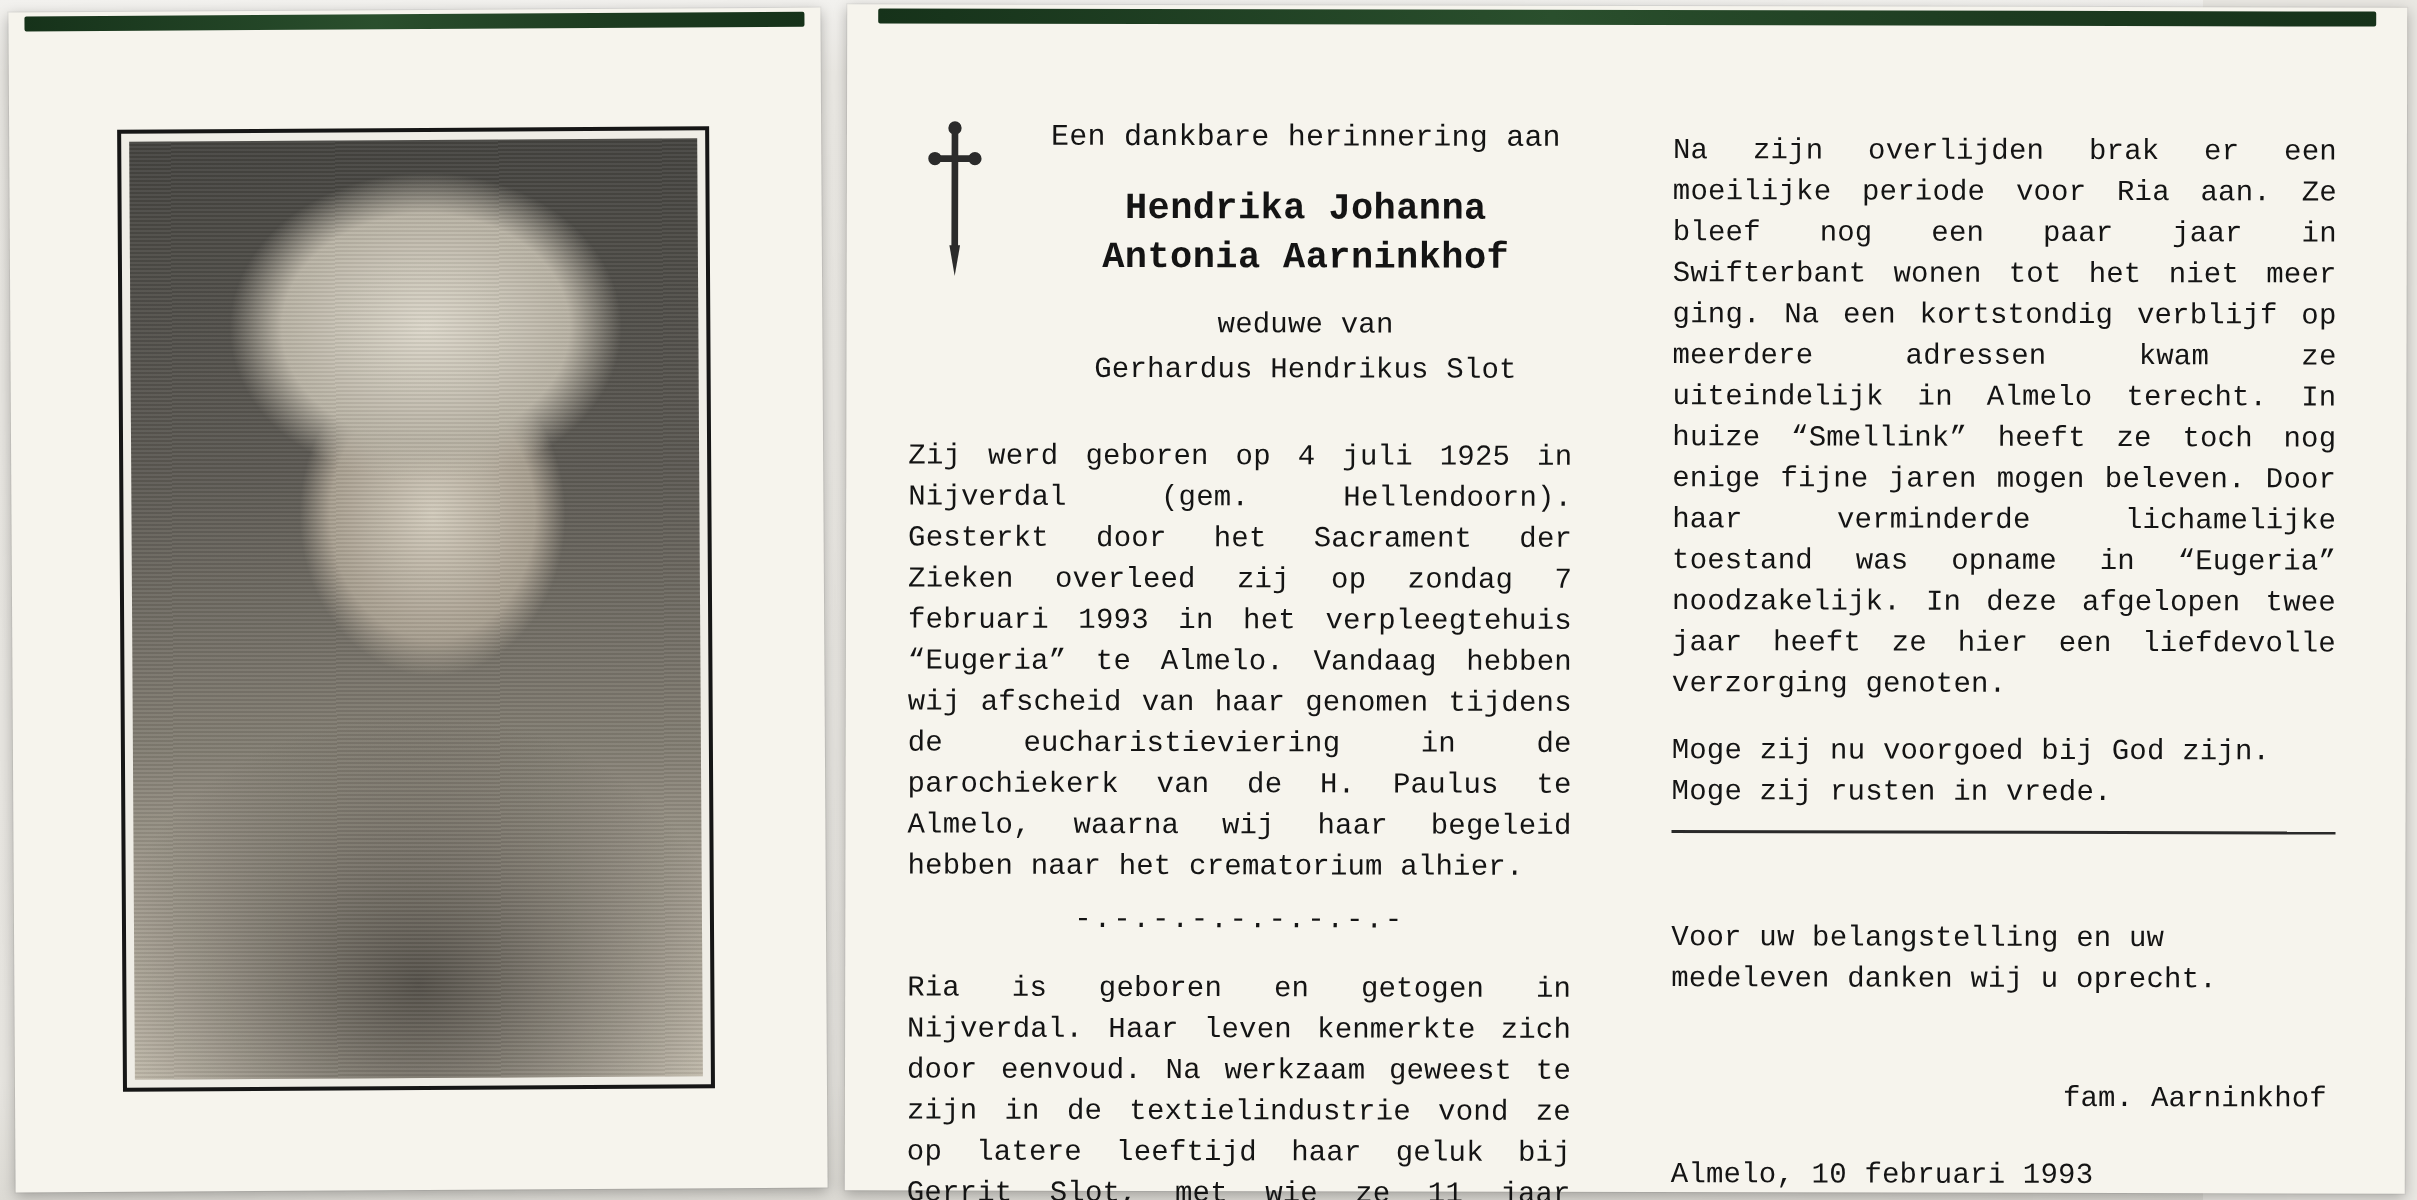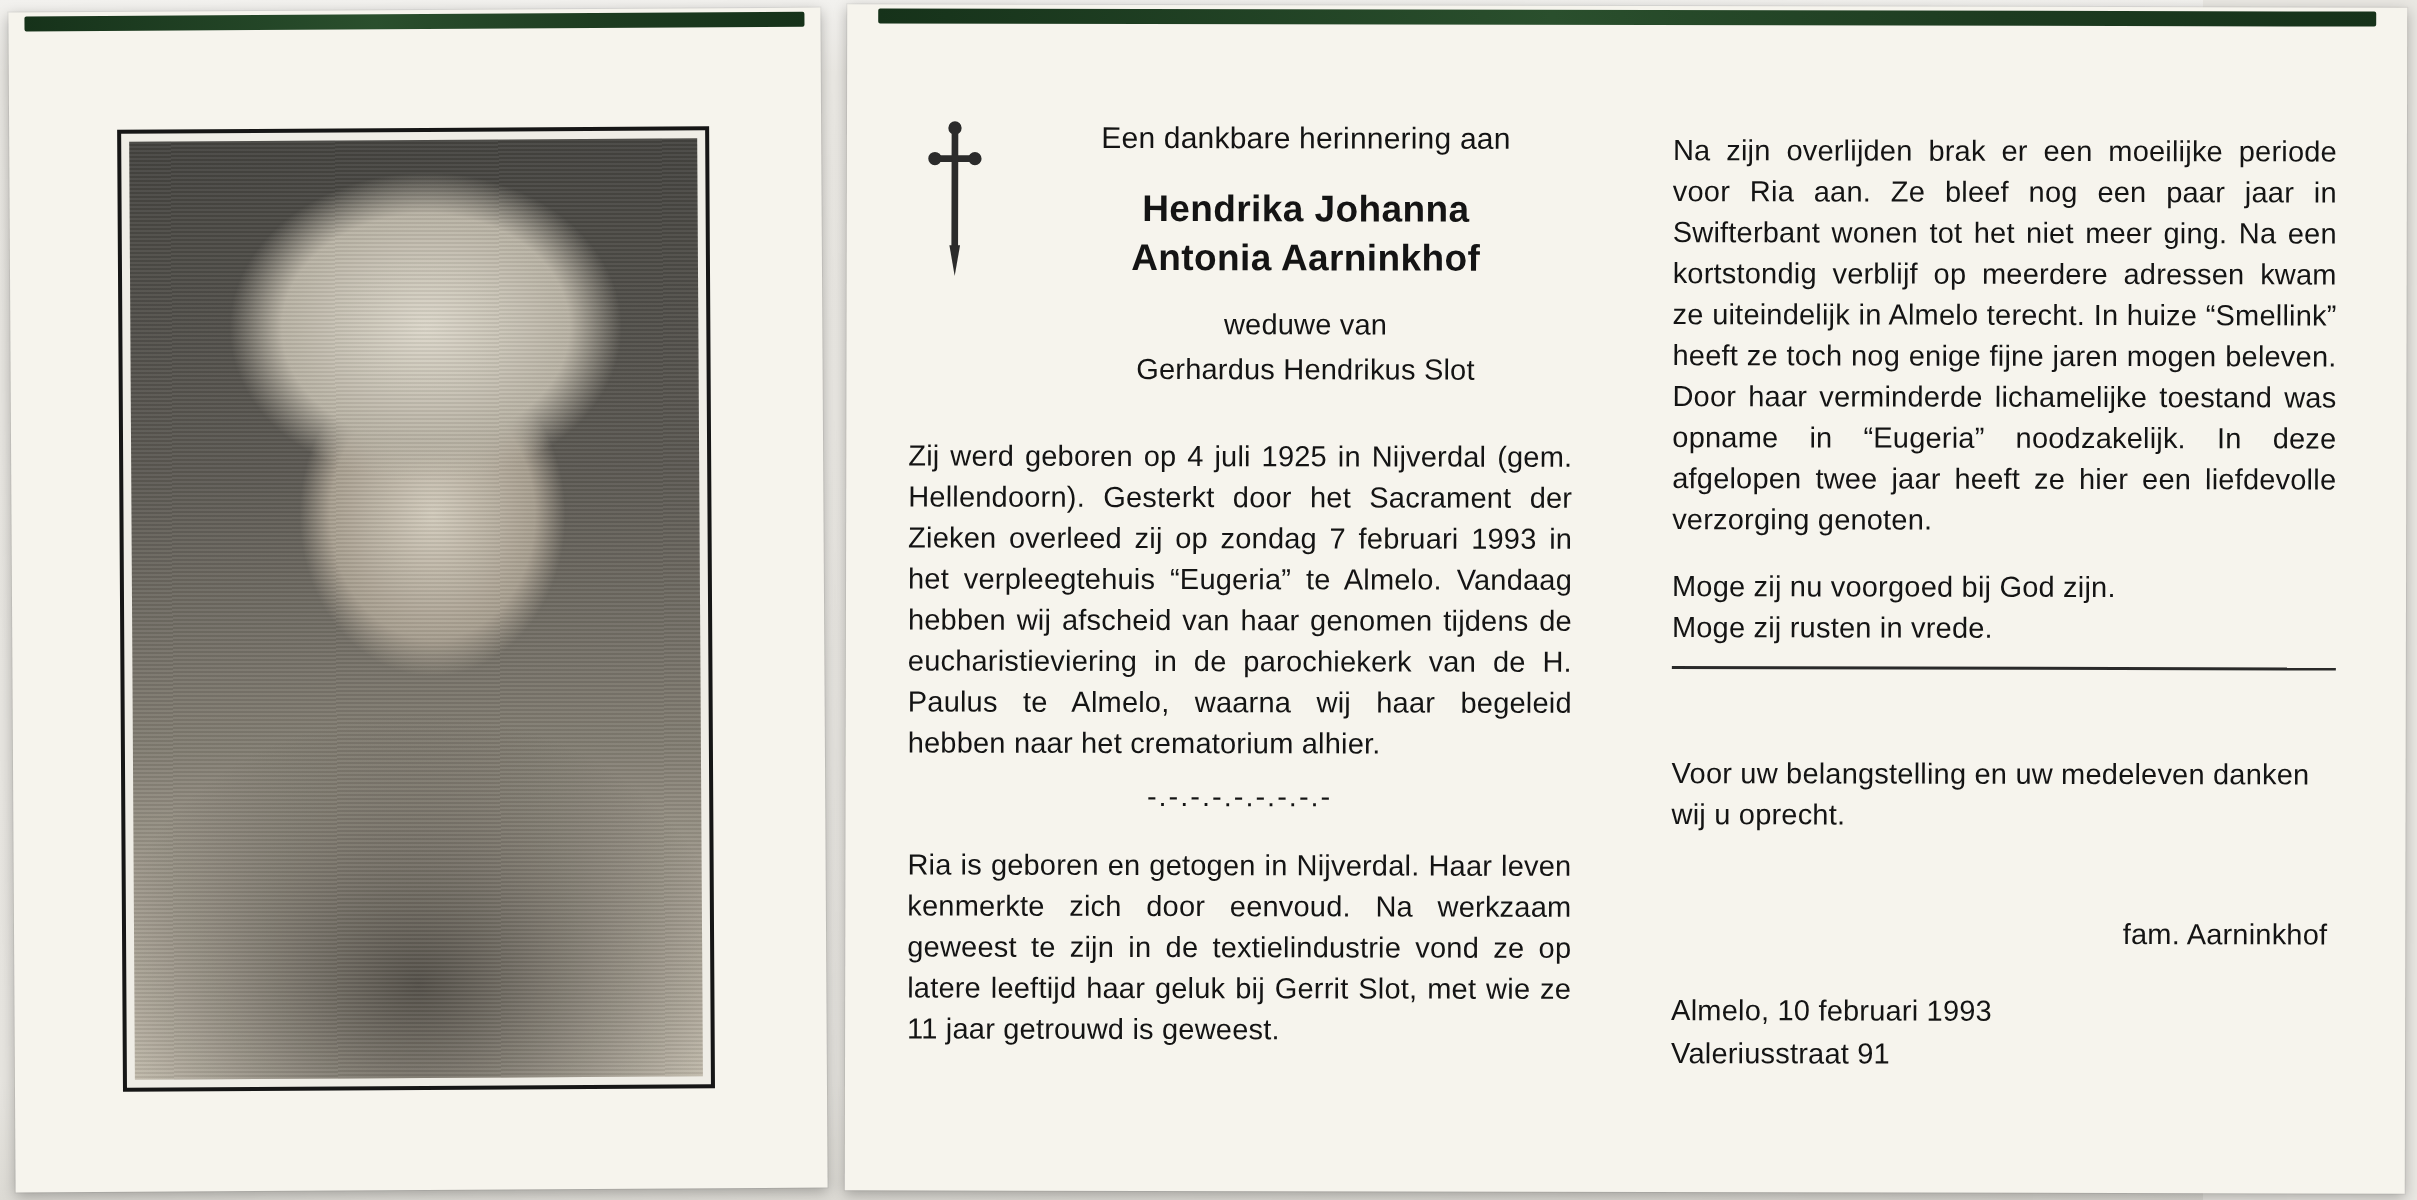--- a/index.html
+++ b/index.html
@@ -8,20 +8,21 @@
     font-family: "Liberation Sans", sans-serif;
     background: #e9e7e2;
     color: #141414;
     overflow: hidden;
   }
   .scan {
     position: relative;
     width: 2203px;
     height: 1200px;
     background: linear-gradient(180deg, #f2f1ee 0%, #e9e7e2 6%, #e6e4df 90%, #dcdad4 100%);
+    font-family: Liberation Mono, monospace;
   }
   .card {
     position: absolute;
     background: #f6f4ed;
     box-shadow: 0 4px 14px rgba(0,0,0,.28), 0 0 0 1px rgba(0,0,0,.05);
   }
   .card-left {
     left: 12px; top: 10px;
     width: 812px; height: 1180px;
     transform: rotate(-0.35deg);

